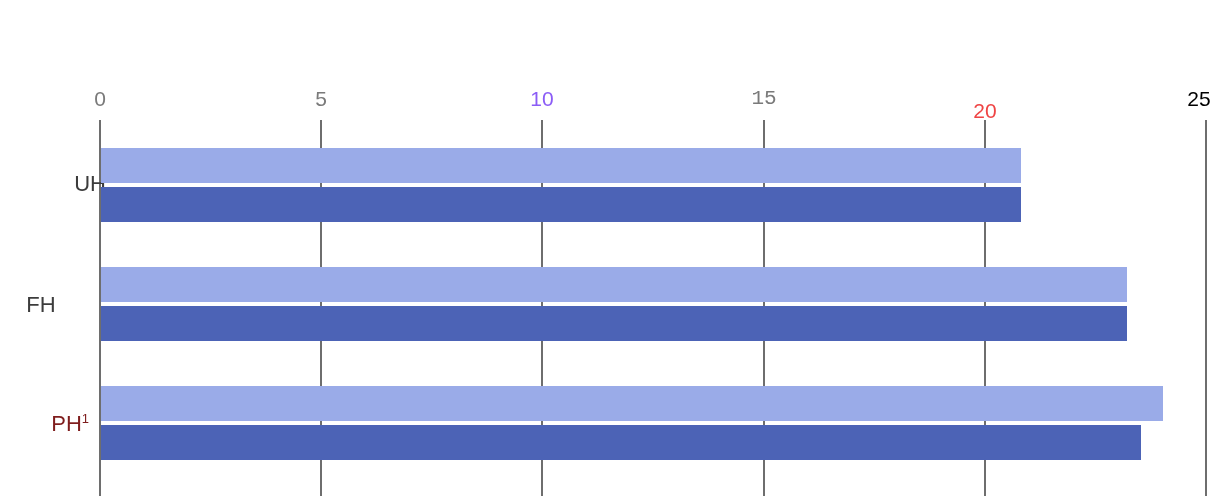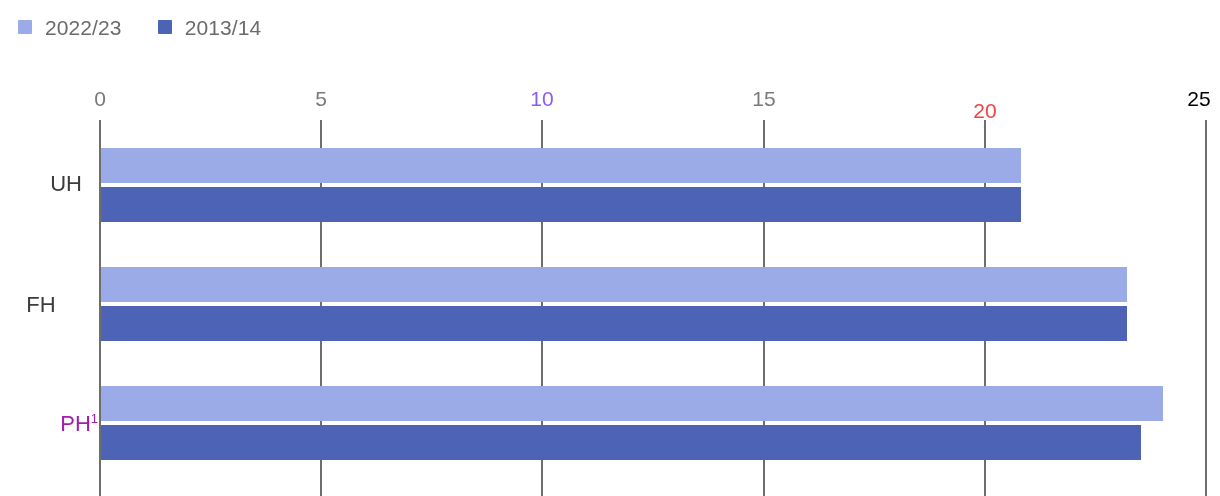--- a/index.html
+++ b/index.html
@@ -92,50 +92,40 @@
   .bar {
     position: absolute;
     border-radius: 0;
   }
 </style>
 </head>
 <body>
 
 <div id="chart-root" style="background: rgb(255, 255, 255);">
 
-  <div id="legend">
-    <div class="legend-item">
-      <span class="legend-swatch" id="sw0" style="background: rgb(154, 171, 232);"></span>
-      <span class="legend-label" style="color: rgb(107, 107, 107);">2022/23</span>
-    </div>
-    <div class="legend-item">
-      <span class="legend-swatch" id="sw1" style="background: rgb(76, 99, 182);"></span>
-      <span class="legend-label" style="color: rgb(107, 107, 107);">2013/14</span>
-    </div>
-  </div>
 
   <div id="plot">
 
     <div class="tick-label" style="left: 100px; top: 88px; color: rgb(122, 122, 122);">0</div>
     <div class="tick-label" style="left: 321px; top: 88px; color: rgb(122, 122, 122);">5</div>
     <div class="tick-label" style="left: 542px; top: 88px; color: #8b5cf6;">10</div>
-    <div class="tick-label" style="left: 764px; top: 88px; color: rgb(122, 122, 122);">15</div>
+    <div class="tick-label" style="left: 764px; top: 88px; color: rgb(122, 122, 122); font-family: Liberation Mono, monospace;">15</div>
     <div class="tick-label" style="left: 985px; top: 100px; color: #ef4444;">20</div>
     <div class="tick-label" style="left: 1199px; top: 88px; color: #000000;">25</div>
 
     <div class="gridline" style="left: 99px; top: 120px; height: 376px; background: rgb(110, 110, 110);"></div>
     <div class="gridline" style="left: 320px; top: 120px; height: 376px; background: rgb(110, 110, 110);"></div>
     <div class="gridline" style="left: 541px; top: 120px; height: 376px; background: rgb(110, 110, 110);"></div>
     <div class="gridline" style="left: 763px; top: 120px; height: 376px; background: rgb(110, 110, 110);"></div>
     <div class="gridline" style="left: 984px; top: 120px; height: 376px; background: rgb(110, 110, 110);"></div>
     <div class="gridline" style="left: 1205px; top: 120px; height: 376px; background: rgb(110, 110, 110);"></div>
 
-    <div class="cat-label" style="left: 0px; width: 82px; top: 184px; color: rgb(60, 60, 60);"><span>UH</span></div>
+    <div class="cat-label" style="left: 0px; width: 82px; top: 184px; color: rgb(60, 60, 60); padding-left: 24px;"><span>UH</span></div>
     <div class="cat-label" style="left: 0px; width: 82px; top: 305px; color: rgb(60, 60, 60); text-align: center;"><span>FH</span></div>
-    <div class="cat-label" style="left: 16px; width: 82px; top: 424px; color: #a21caf;"><span>PH</span><sup>1</sup></div>
+    <div class="cat-label" style="left: 7px; width: 82px; top: 424px; color: #7f1d1d;"><span>PH</span><sup>1</sup></div>
 
     <div class="bar" id="bar-0-0" style="left: 101px; top: 148px; height: 35px; width: 920.192px; background: rgb(154, 171, 232);"></div>
     <div class="bar" id="bar-1-0" style="left: 101px; top: 187px; height: 35px; width: 920.192px; background: rgb(76, 99, 182);"></div>
 
     <div class="bar" id="bar-0-1" style="left: 101px; top: 267px; height: 35px; width: 1026.37px; background: rgb(154, 171, 232);"></div>
     <div class="bar" id="bar-1-1" style="left: 101px; top: 306px; height: 35px; width: 1026.37px; background: rgb(76, 99, 182);"></div>
 
     <div class="bar" id="bar-0-2" style="left: 101px; top: 386px; height: 35px; width: 1061.76px; background: rgb(154, 171, 232);"></div>
     <div class="bar" id="bar-1-2" style="left: 101px; top: 425px; height: 35px; width: 1039.64px; background: rgb(76, 99, 182);"></div>
 

